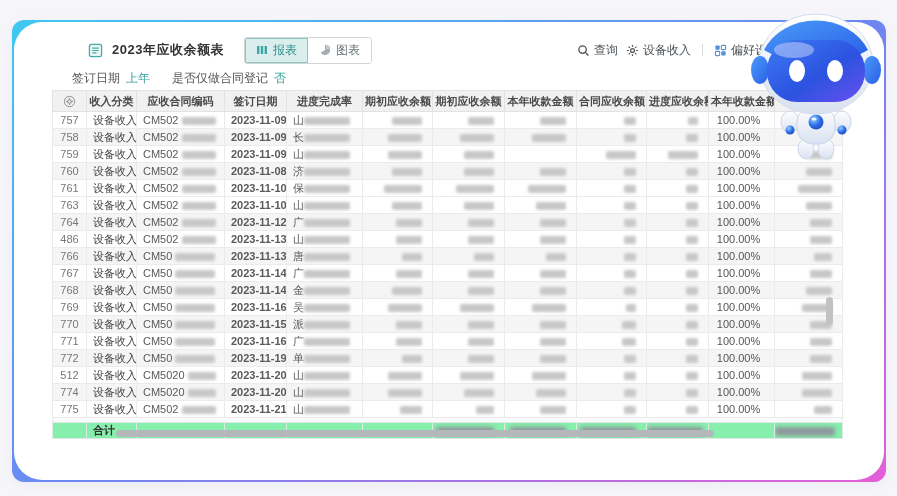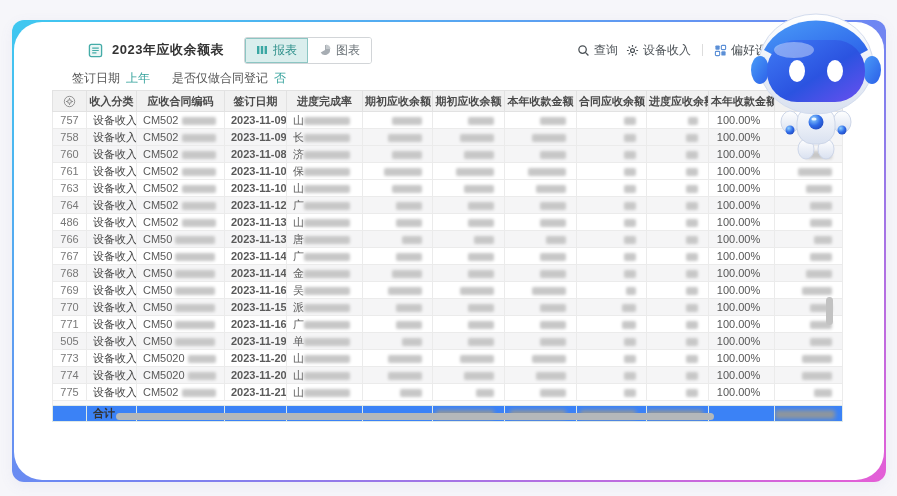--- a/index.html
+++ b/index.html
@@ -60,21 +60,21 @@
   tbody td { height:17px; font-size:11px; color:#5a5a5a; padding:0 6px; background:#fff; }
   tbody tr.stripe td { background:#f5f5f6; }
   td.c-num   { text-align:center; color:#777; padding:0 4px; }
   td.c-cat   { text-align:left; color:#444; }
   td.c-code  { text-align:left; }
   td.c-date  { text-align:left;font-weight:bold; }
   td.c-cust  { text-align:left; }
   td.c-amt   { text-align:right; padding-right:10px; }
   td.c-rate  { text-align:center; padding-right:12px; color:#555; }
   tr.sliver td { height:5px; background:#fafafa; border-bottom:none; }
-  tfoot td { background:#3b82f6; height:14px; font-size:11px; border-color:#dfe9e6; }
+  tfoot td { background:#86efac; height:14px; font-size:11px; border-color:#dfe9e6; }
   tfoot td.t-label { font-weight:bold; color:#333; padding-left:6px; }
   tfoot td.c-amt { text-align:right; padding-right:10px; }
 
   .rd { display:inline-block; height:8px; background:#c7c7c7; border-radius:2px; filter:blur(1.6px); vertical-align:middle; }
   .rd-dark { display:inline-block; height:9px; background:#8f969c; border-radius:2px; filter:blur(2px); vertical-align:middle; }
 
   
   .vscroll-thumb {
     position:absolute; right:10px; top:207px; width:7px; height:28px;
     background:#c2c2c2; border-radius:4px; z-index:5;
@@ -252,20 +252,34 @@
                 <td class="c-date">2023-11-09</td>
                 <td class="c-cust">长<span class="rd" style="width:46px"></span></td>
                 <td class="c-amt"><span class="rd" style="width:34px"></span></td>
                 <td class="c-amt"><span class="rd" style="width:34px"></span></td>
                 <td class="c-amt"><span class="rd" style="width:34px"></span></td>
                 <td class="c-amt"><span class="rd" style="width:12px"></span></td>
                 <td class="c-amt"><span class="rd" style="width:12px"></span></td>
                 <td class="c-rate">100.00%</td>
                 <td class="c-amt"></td>
               </tr>
+              <tr>
+                <td class="c-num">759</td>
+                <td class="c-cat">设备收入</td>
+                <td class="c-code">CM502 <span class="rd" style="width:34px"></span></td>
+                <td class="c-date">2023-11-09</td>
+                <td class="c-cust">山<span class="rd" style="width:46px"></span></td>
+                <td class="c-amt"><span class="rd" style="width:34px"></span></td>
+                <td class="c-amt"><span class="rd" style="width:30px"></span></td>
+                <td class="c-amt"></td>
+                <td class="c-amt"><span class="rd" style="width:30px"></span></td>
+                <td class="c-amt"><span class="rd" style="width:30px"></span></td>
+                <td class="c-rate">100.00%</td>
+                <td class="c-amt"><span class="rd" style="width:24px"></span></td>
+              </tr>
               <tr class="stripe">
                 <td class="c-num">760</td>
                 <td class="c-cat">设备收入</td>
                 <td class="c-code">CM502 <span class="rd" style="width:34px"></span></td>
                 <td class="c-date">2023-11-08</td>
                 <td class="c-cust">济<span class="rd" style="width:46px"></span></td>
                 <td class="c-amt"><span class="rd" style="width:30px"></span></td>
                 <td class="c-amt"><span class="rd" style="width:30px"></span></td>
                 <td class="c-amt"><span class="rd" style="width:26px"></span></td>
                 <td class="c-amt"><span class="rd" style="width:12px"></span></td>
@@ -407,35 +421,35 @@
                 <td class="c-cust">广<span class="rd" style="width:46px"></span></td>
                 <td class="c-amt"><span class="rd" style="width:26px"></span></td>
                 <td class="c-amt"><span class="rd" style="width:26px"></span></td>
                 <td class="c-amt"><span class="rd" style="width:26px"></span></td>
                 <td class="c-amt"><span class="rd" style="width:14px"></span></td>
                 <td class="c-amt"><span class="rd" style="width:12px"></span></td>
                 <td class="c-rate">100.00%</td>
                 <td class="c-amt"><span class="rd" style="width:22px"></span></td>
               </tr>
               <tr class="stripe">
-                <td class="c-num">505</td>
+                <td class="c-num">772</td>
                 <td class="c-cat">设备收入</td>
                 <td class="c-code">CM50 <span class="rd" style="width:40px"></span></td>
                 <td class="c-date">2023-11-19</td>
                 <td class="c-cust">单<span class="rd" style="width:46px"></span></td>
                 <td class="c-amt"><span class="rd" style="width:20px"></span></td>
                 <td class="c-amt"><span class="rd" style="width:26px"></span></td>
                 <td class="c-amt"><span class="rd" style="width:26px"></span></td>
                 <td class="c-amt"><span class="rd" style="width:12px"></span></td>
                 <td class="c-amt"><span class="rd" style="width:12px"></span></td>
                 <td class="c-rate">100.00%</td>
                 <td class="c-amt"><span class="rd" style="width:22px"></span></td>
               </tr>
               <tr>
-                <td class="c-num">773</td>
+                <td class="c-num">512</td>
                 <td class="c-cat">设备收入</td>
                 <td class="c-code">CM5020 <span class="rd" style="width:28px"></span></td>
                 <td class="c-date">2023-11-20</td>
                 <td class="c-cust">山<span class="rd" style="width:46px"></span></td>
                 <td class="c-amt"><span class="rd" style="width:34px"></span></td>
                 <td class="c-amt"><span class="rd" style="width:34px"></span></td>
                 <td class="c-amt"><span class="rd" style="width:34px"></span></td>
                 <td class="c-amt"><span class="rd" style="width:12px"></span></td>
                 <td class="c-amt"><span class="rd" style="width:12px"></span></td>
                 <td class="c-rate">100.00%</td>

